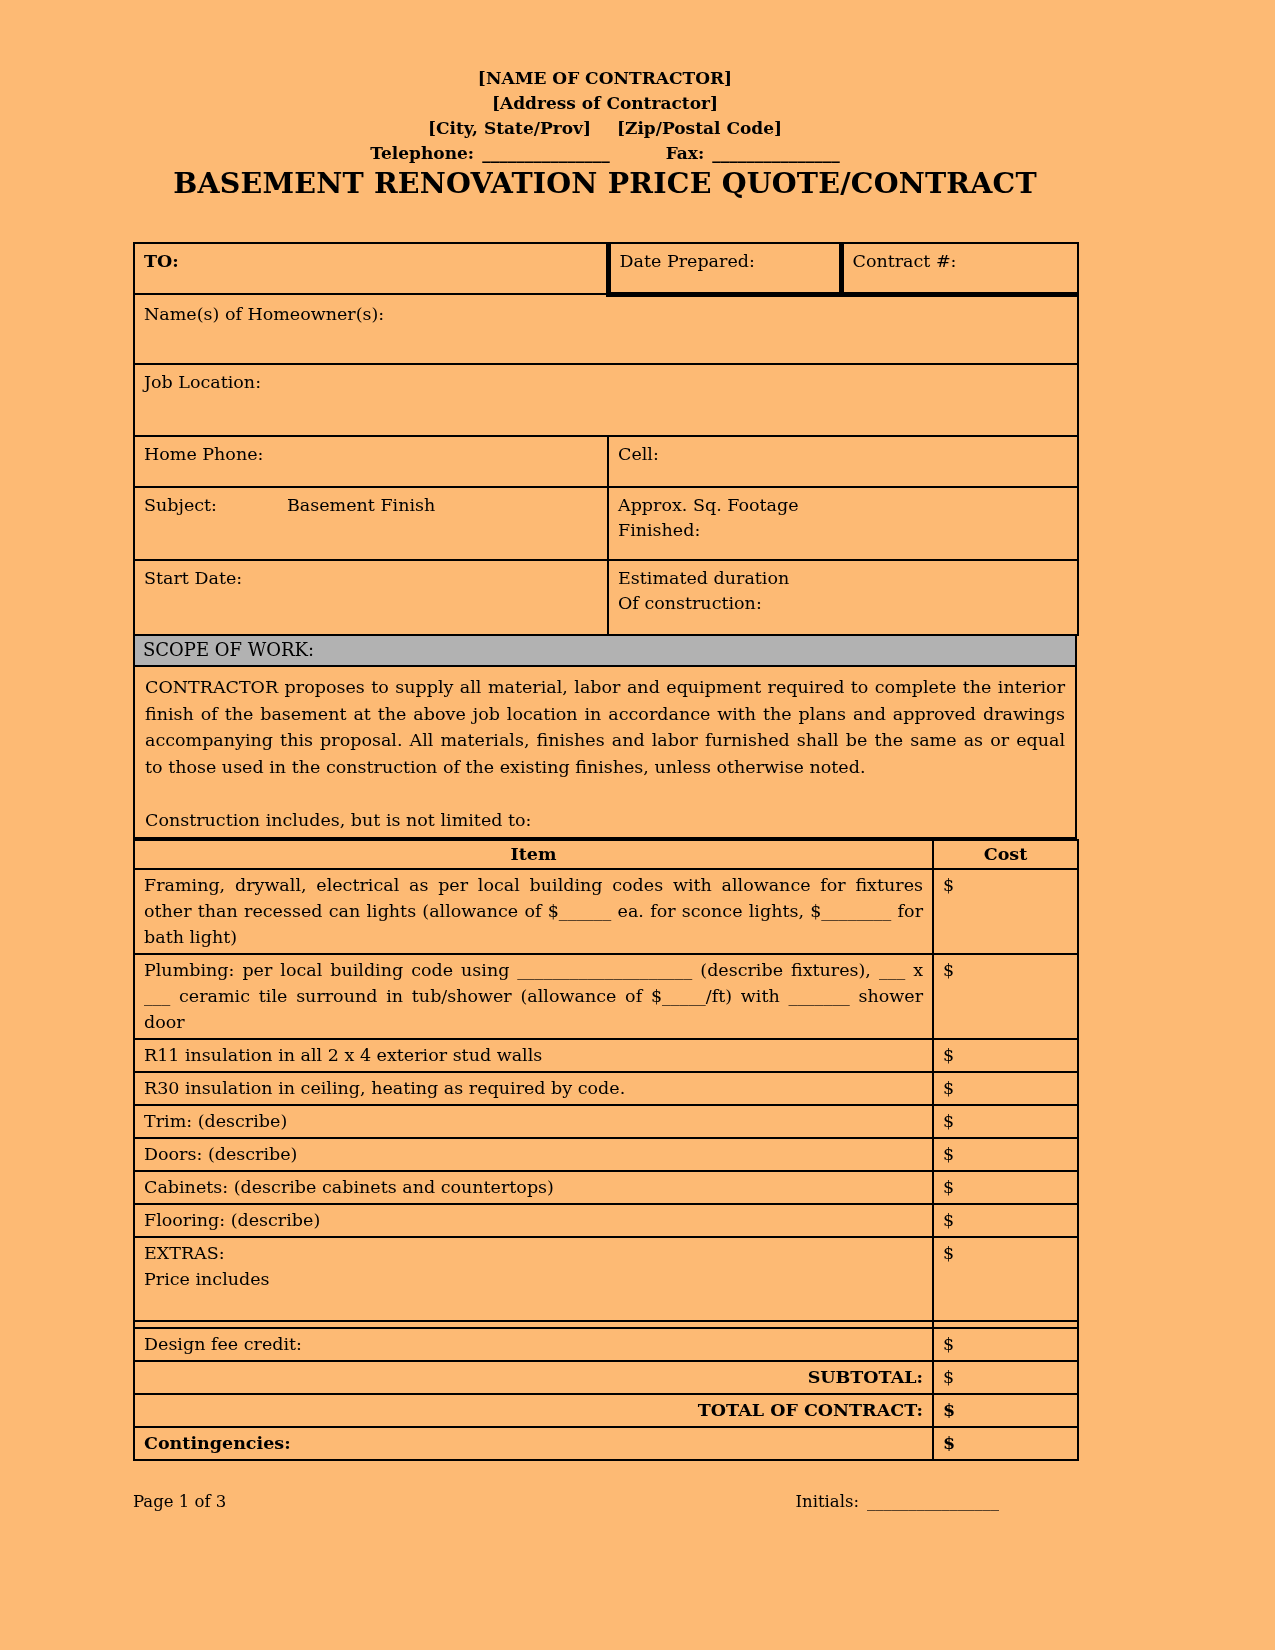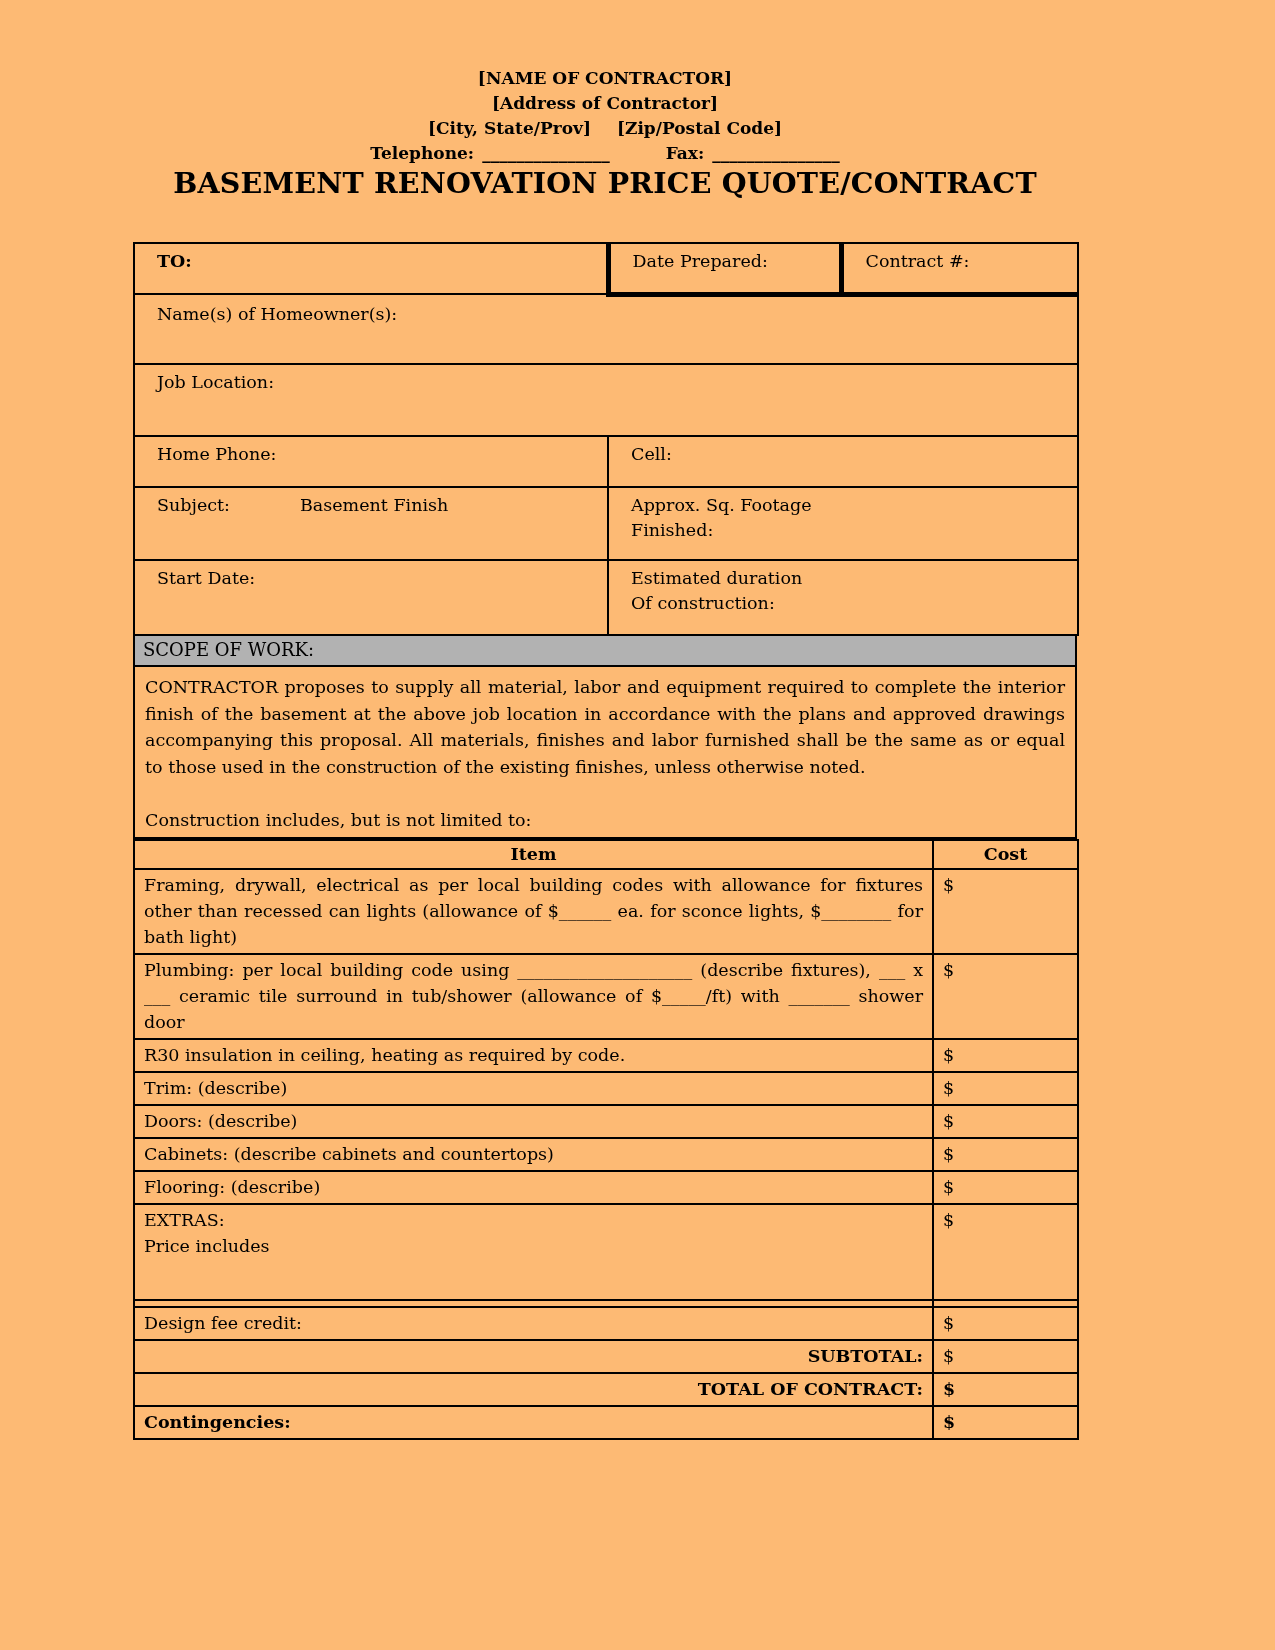--- a/index.html
+++ b/index.html
@@ -21,21 +21,21 @@
   .letterhead .row { white-space: nowrap; }
   .gap-sm { display: inline-block; width: 26px; }
   .gap-lg { display: inline-block; width: 56px; }
   .sp { display: inline-block; width: 8px; }
 
   
   .doc-title { text-align: center; font-weight: bold; font-size: 28.5px; letter-spacing: 0.2px; }
 
   
   table { border-collapse: collapse; table-layout: fixed; width: 100%; }
-  td { border: 2px solid #000; vertical-align: top; font-size: 17.5px; line-height: 25px; padding: 5px 22px; }
+  td { border: 2px solid #000; vertical-align: top; font-size: 17.5px; line-height: 25px; padding: 5px 9px; }
   .info-table { margin-top: 42px; }
   .bl-thick { border-left-width: 5px; }
   .bb-thick { border-bottom-width: 5px; }
   .bold { font-weight: bold; }
   .pre { white-space: pre-line; }
   .subject-value { display: inline-block; margin-left: 70px; font-weight: normal; }
 
   
   .scope-bar {
     border: 2px solid #000; border-top-width: 0;
@@ -49,21 +49,21 @@
     font-size: 17.5px; line-height: 26.5px;
   }
   .scope-box .para { text-align: justify; }
   .scope-box .includes { margin-top: 27px; margin-bottom: 1px; }
 
   
   .items-table td { padding: 2px 9px 3px; line-height: 26px; }
   .items-header td { text-align: center; font-weight: bold; padding: 0 10px 1px; }
   .cell-justify { text-align: justify; }
   .tall-row td { height: 78px; }
-  .extras-row td { height: 96px; }
+  .extras-row td { height: 84px; }
   .spacer-row td { height: 7px; padding: 0; }
   .label-right { text-align: right; }
 
   
   .footer {
     position: absolute; left: 133px; top: 1492px; width: 944px;
     display: flex; justify-content: space-between;
     font-size: 16.5px;
   }
   .footer .initials { margin-right: 78px; }
@@ -136,20 +136,24 @@
       </tr>
       <tr class="tall-row">
         <td class="cell-justify">Framing, drywall, electrical as per local building codes with allowance for fixtures other than recessed can lights (allowance of $______ ea. for sconce lights, $________ for bath light)</td>
         <td>$</td>
       </tr>
       <tr class="tall-row">
         <td class="cell-justify">Plumbing: per local building code using ____________________ (describe fixtures), ___ x ___ ceramic tile surround in tub/shower (allowance of $_____/ft) with _______ shower door</td>
         <td>$</td>
       </tr>
       <tr>
+        <td>R11 insulation in all 2 x 4 exterior stud walls</td>
+        <td>$</td>
+      </tr>
+      <tr>
         <td>R30 insulation in ceiling, heating as required by code.</td>
         <td>$</td>
       </tr>
       <tr>
         <td>Trim: (describe)</td>
         <td>$</td>
       </tr>
       <tr>
         <td>Doors: (describe)</td>
         <td>$</td>
@@ -184,13 +188,17 @@
         <td class="bold">$</td>
       </tr>
       <tr>
         <td class="bold">Contingencies:</td>
         <td class="bold">$</td>
       </tr>
     </tbody>
       </table>
   </div>
 
+  <div class="footer">
+    <span>Page 1 of 3</span>
+    <span class="initials"><span>Initials:</span><span class="sp"></span><span>________________</span></span>
+  </div>
 </div>
 
 </body></html>

